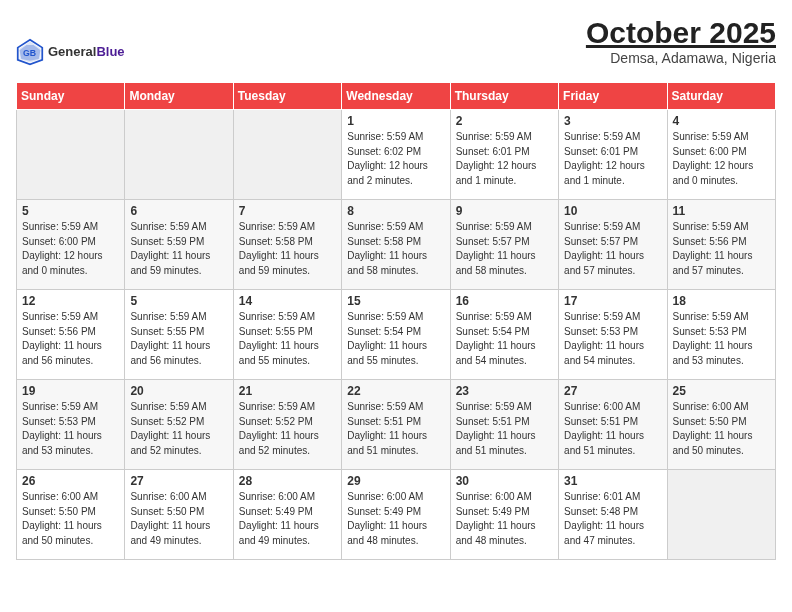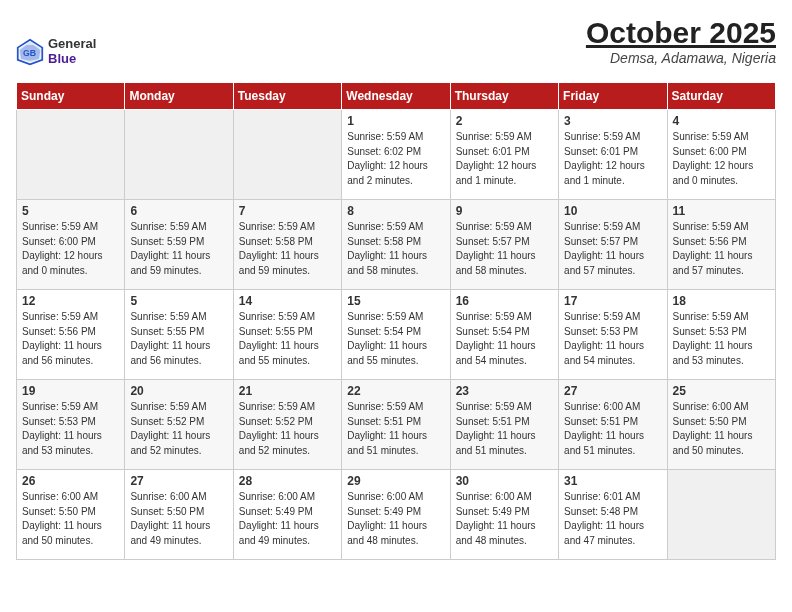--- a/index.html
+++ b/index.html
@@ -16,21 +16,21 @@
       align-items: flex-end;
       margin-bottom: 16px;
     }
     .logo {
       display: flex;
       align-items: center;
       gap: 4px;
     }
     .logo-text {
       display: flex;
-      flex-direction: column;
+      flex-direction: row;
       font-size: 13px;
       font-weight: bold;
       line-height: 1.1;
     }
     .logo-text .general { color: #333; }
     .logo-text .blue { color: #4c1d95; }
     .logo-icon {
       width: 28px;
       height: 28px;
     }
@@ -39,29 +39,28 @@
     }
     .month-title {
       font-size: 30px;
       font-weight: bold;
       color: #222;
       text-decoration: underline;
     }
     .subtitle {
       font-size: 14px;
       color: #444;
-      font-style: italic;
     }
     table {
       width: 100%;
       border-collapse: collapse;
       table-layout: fixed;
     }
     thead tr th {
-      background: #b91c1c;
+      background: #ef4444;
       color: #fff;
       font-size: 12px;
       font-weight: bold;
       padding: 6px 4px;
       text-align: left;
       border: 1px solid #fff;
     }
     tbody tr td {
       vertical-align: top;
       border: 1px solid #ccc;

